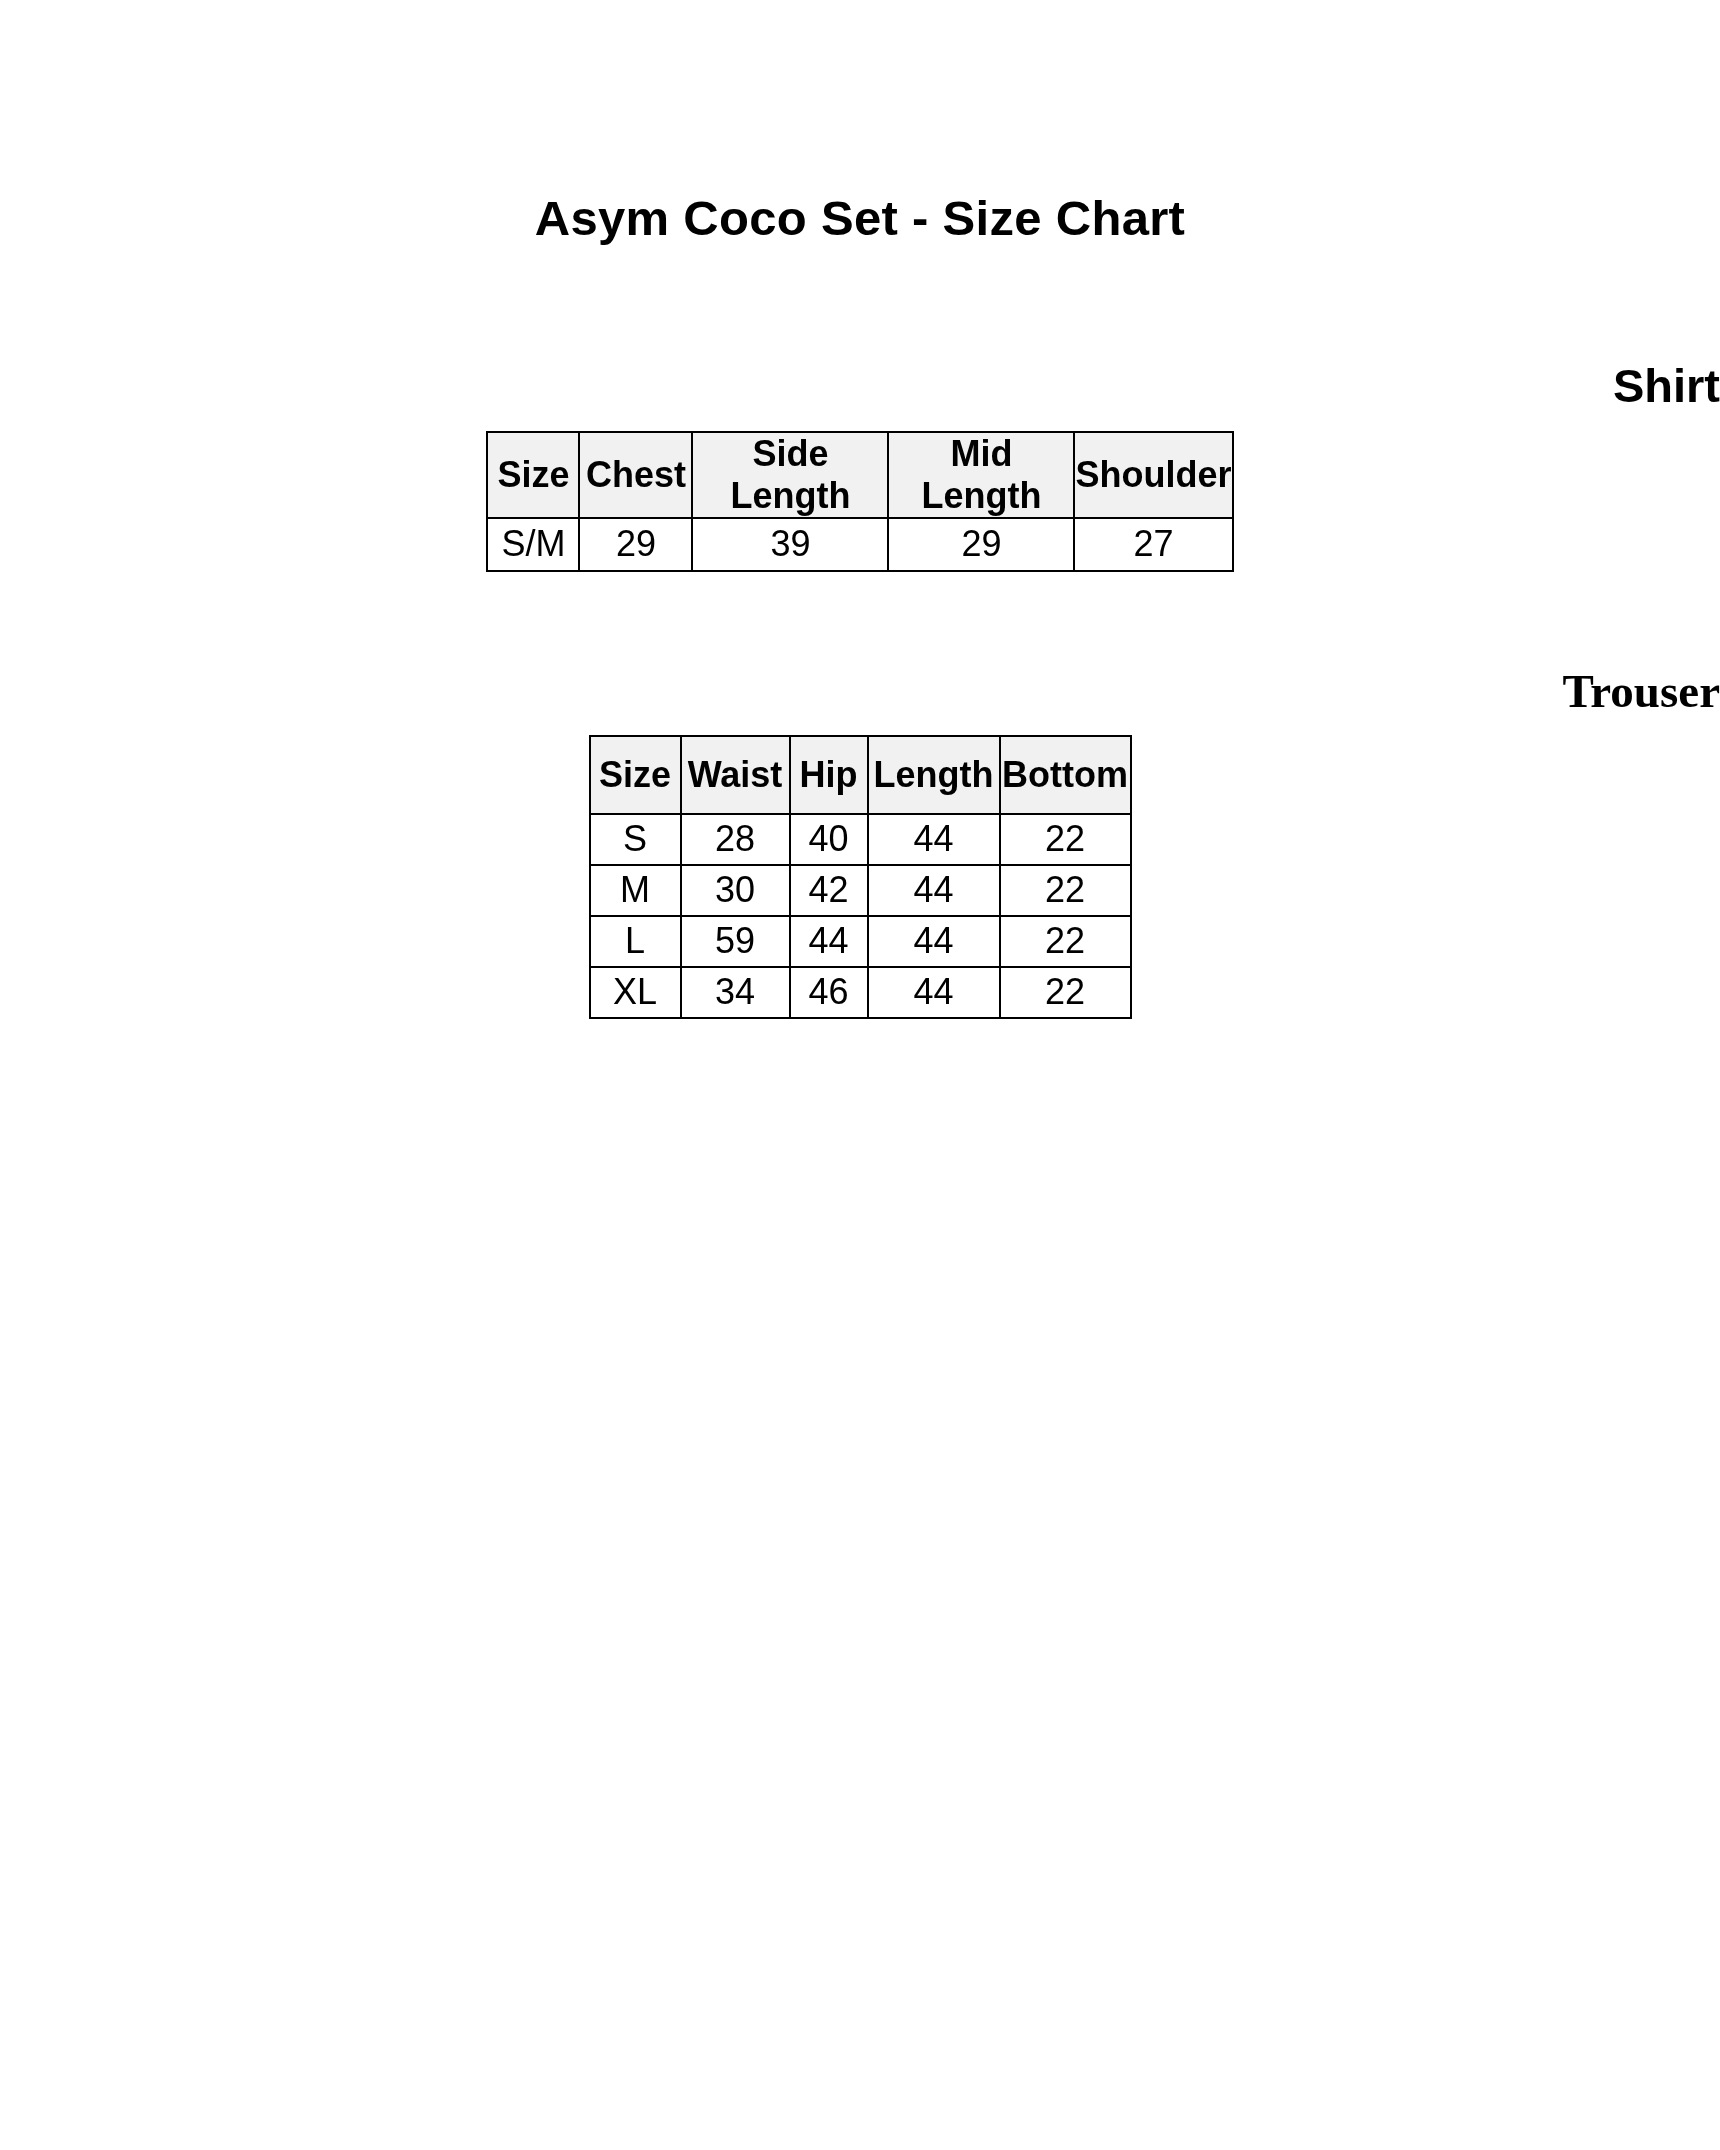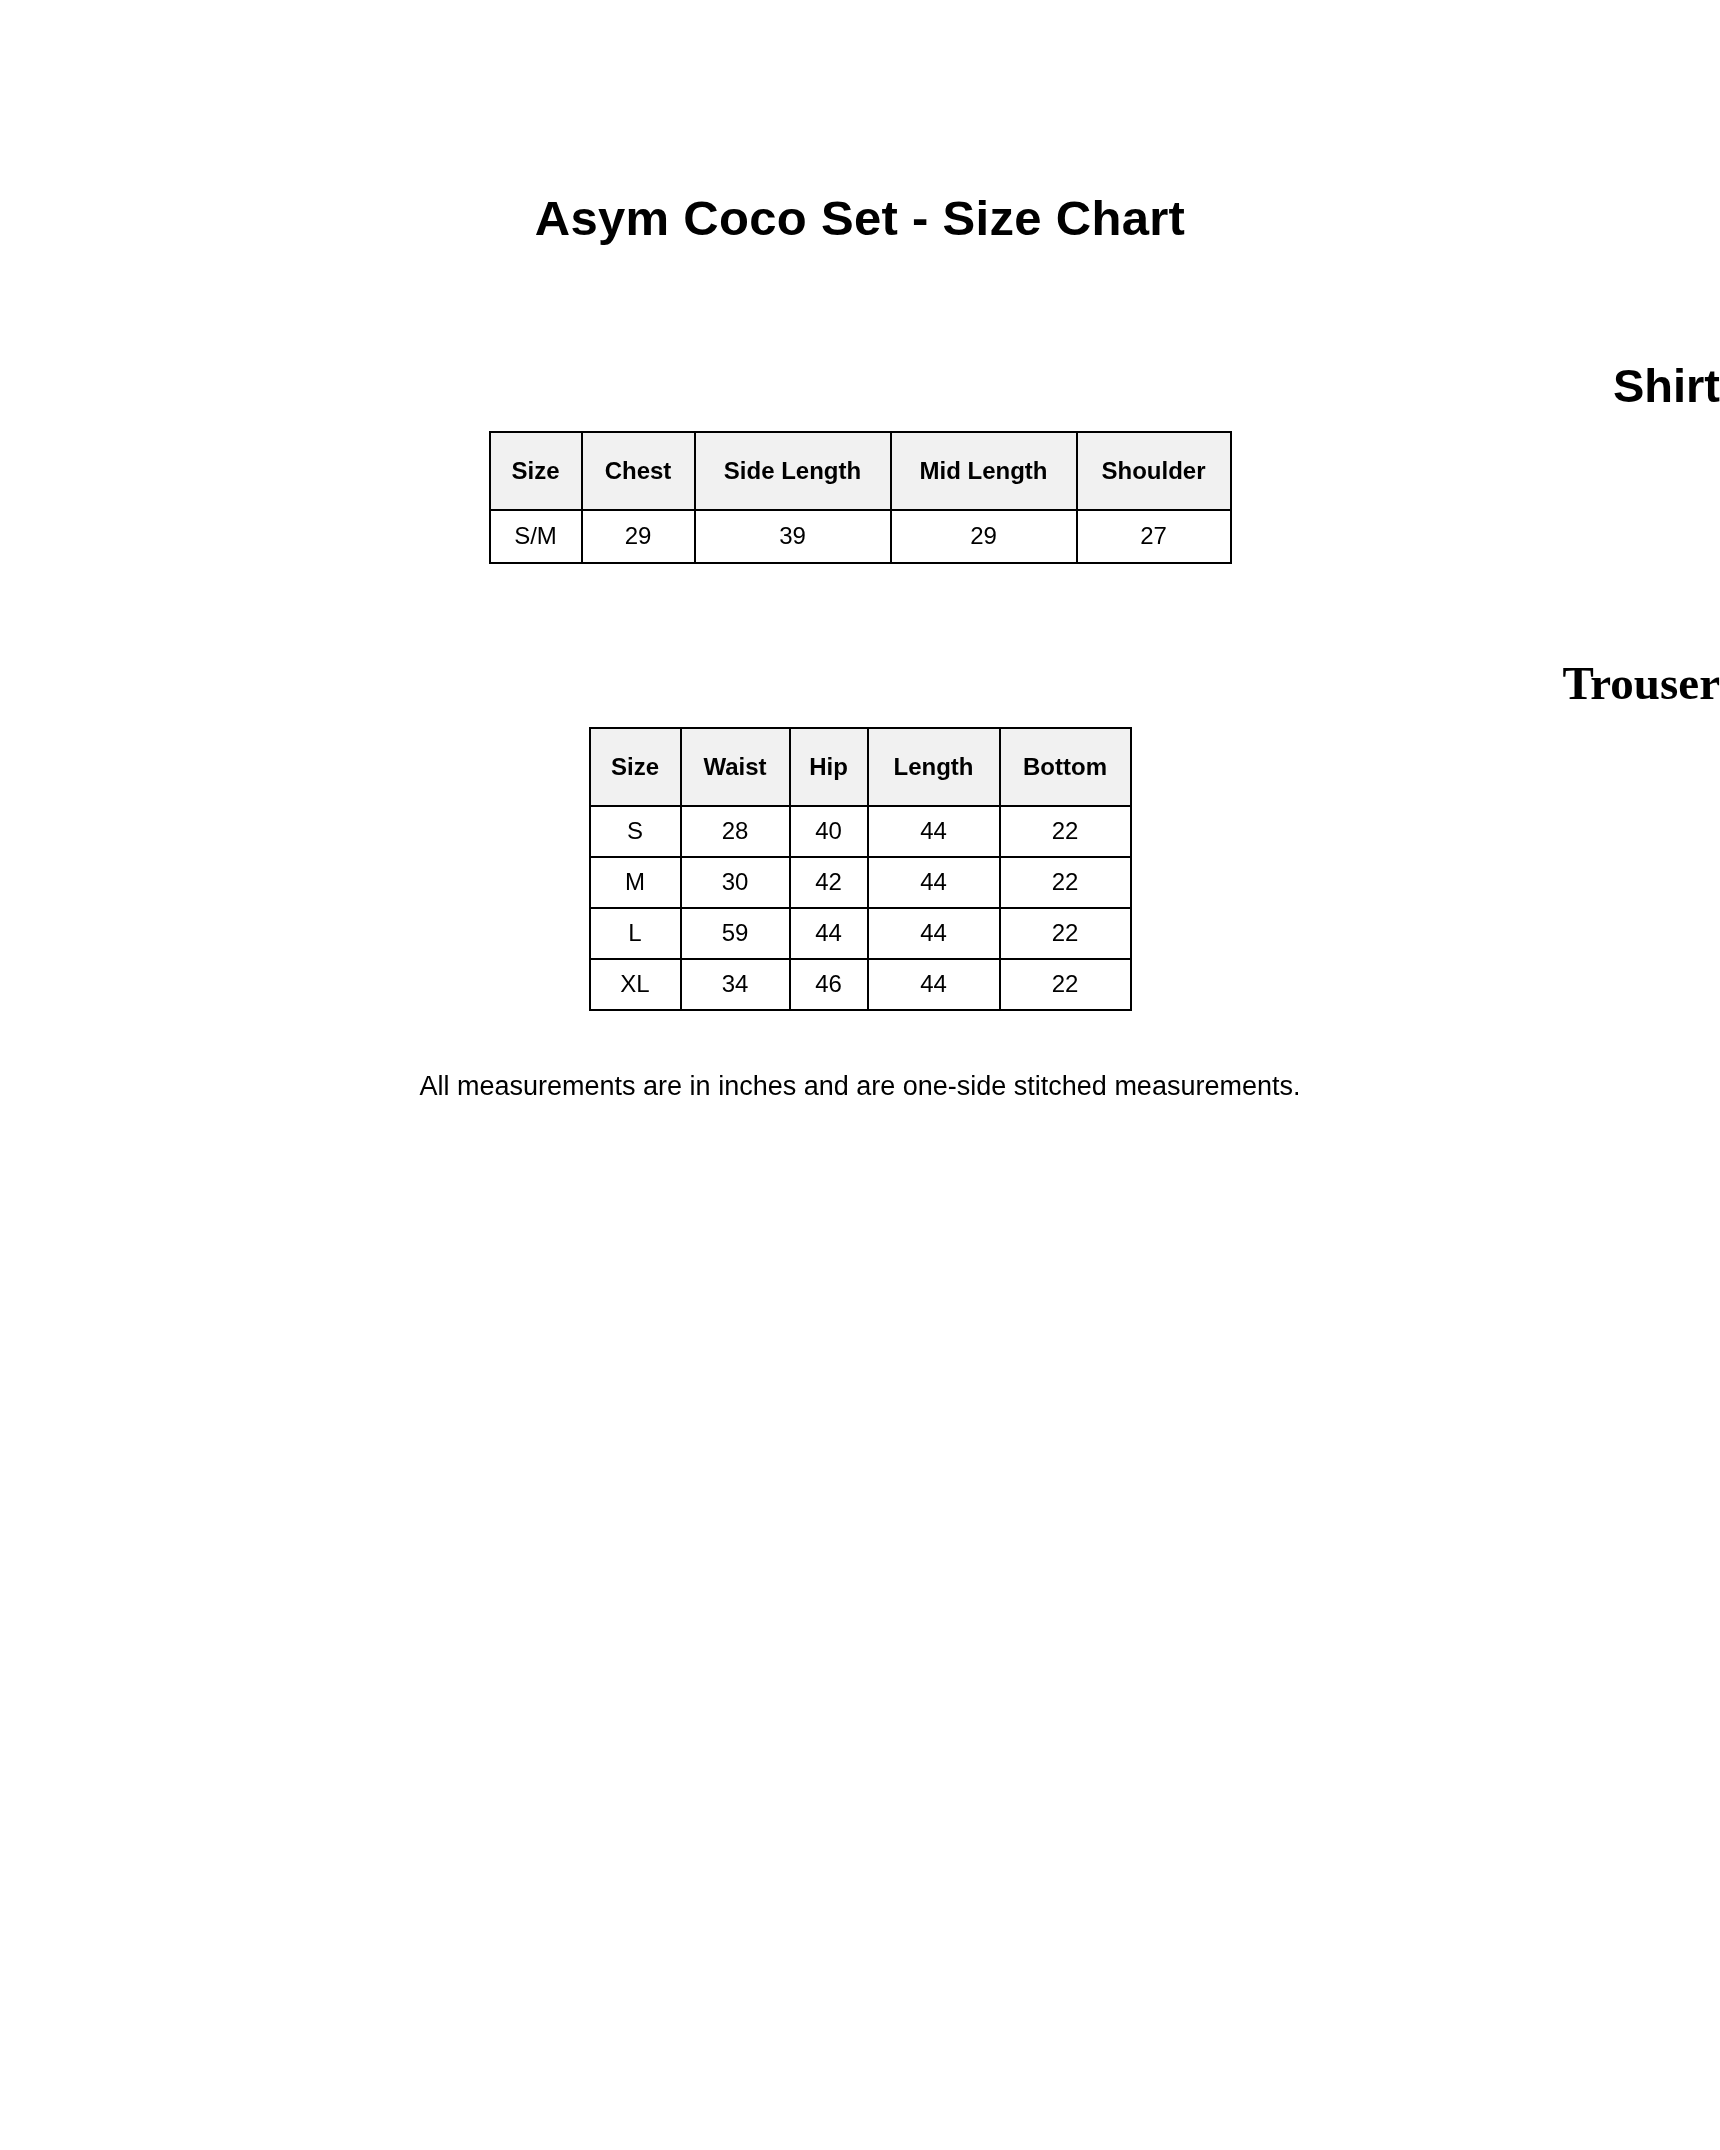--- a/index.html
+++ b/index.html
@@ -37,21 +37,21 @@
     font-size:47px;
     font-weight:700;
     line-height:1;
   }
   h2.shirt-heading{margin-top:119px;}
   h2.trouser-heading{margin-top:96px;font-family:Liberation Serif, serif;}
   table.size-table{
     border-collapse:collapse;
     margin:0 auto;
     table-layout:fixed;
-    font-size:24px;
+    font-size:36px;
   }
   table.shirt-table{margin-top:21.6px;}
   table.trouser-table{margin-top:20px;}
   .size-table th,
   .size-table td{
     border:2px solid var(--border);
     text-align:center;
     vertical-align:middle;
     padding:0;
     overflow:hidden;
@@ -154,16 +154,15 @@
           <td>XL</td>
           <td>34</td>
           <td>46</td>
           <td>44</td>
           <td>22</td>
         </tr>
       </tbody>
     </table>
   </section>
 
-  <p class="measurement-note">All measurements are in inches and are one-side stitched measurements.</p>
 
 </main>
 
 
 </body></html>

